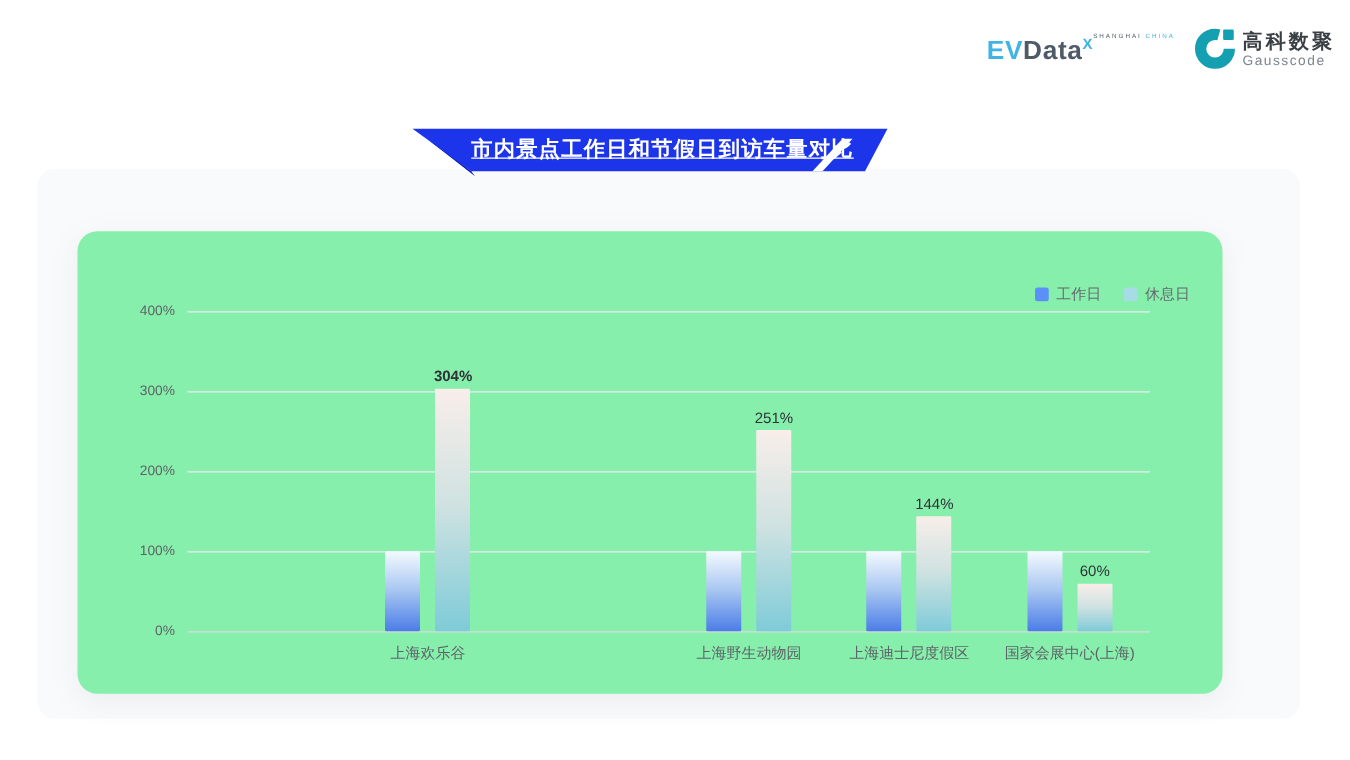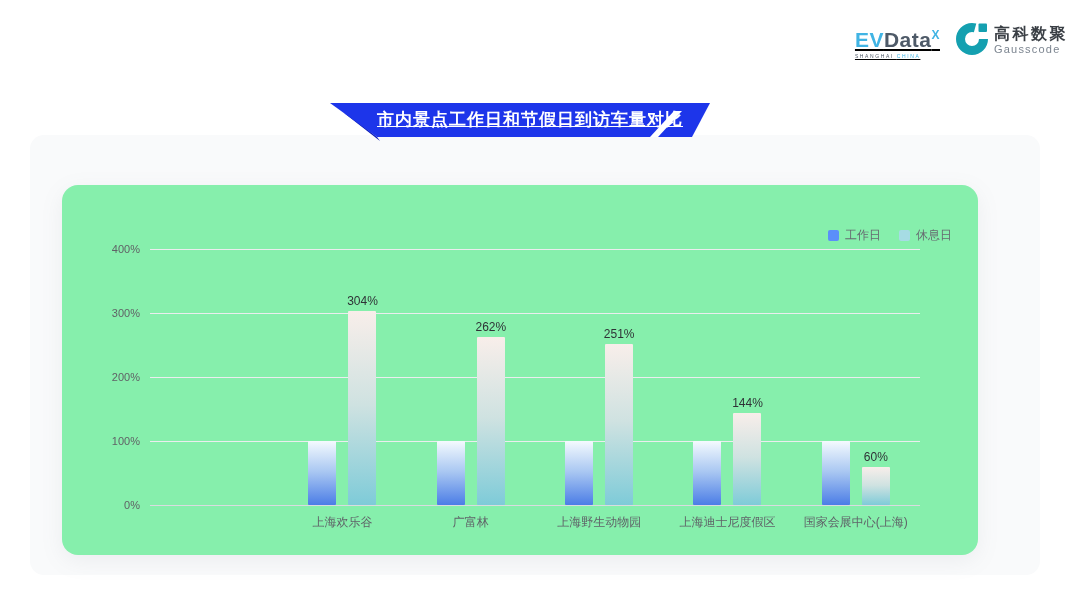--- a/index.html
+++ b/index.html
@@ -5,21 +5,21 @@
   * { margin: 0; padding: 0; box-sizing: border-box; }
   html, body { width: 1080px; height: 608px; overflow: hidden; }
   body {
     background: #ffffff;
     font-family: "Liberation Sans", sans-serif;
     position: relative;
   }
 
   
   .logos { position: absolute; top: 20px; right: 12px; display: flex; align-items: flex-start; gap: 14px; }
-  .evdata { display: flex; flex-direction: column; margin-top: 4px; text-decoration: underline; }
+  .evdata { display: flex; flex-direction: row; margin-top: 4px; }
   .evdata-main { font-weight: bold; font-size: 21px; letter-spacing: .5px; line-height: 22px; }
   .evdata-ev { color: #41b4e4; }
   .evdata-data { color: #4e5a68; }
   .evdata-sup { color: #41b4e4; font-size: 12px; vertical-align: super; font-weight: bold; }
   .evdata-tagline { font-size: 5px; letter-spacing: 1.6px; margin-top: 2px; }
   .evdata-tag-left { color: #4e5a68; }
   .evdata-tag-right { color: #41b4e4; }
   .gausscode { display: flex; align-items: center; gap: 4px; }
   .gc-text { display: flex; flex-direction: column; }
   .gc-cn { font-size: 16px; font-weight: bold; color: #3a3f45; letter-spacing: 2.5px; line-height: 18px; text-align: center; }
@@ -125,28 +125,22 @@
       <div class="ytick" style="top: 211.047px;">100%</div>
       <div class="gridline" style="top: 147.093px;"></div>
       <div class="ytick" style="top: 147.093px; text-align: center;">200%</div>
       <div class="gridline" style="top: 83.1395px;"></div>
       <div class="ytick" style="top: 83.1395px;">300%</div>
       <div class="gridline" style="top: 19.186px;"></div>
       <div class="ytick" style="top: 19.186px;">400%</div>
       <div class="bar-group" style="left: 128.333px; width: 128.333px;">
         <div class="bar" style="left: 30.1667px; height: 63.9535px; background: linear-gradient(rgb(244, 250, 254) 0%, rgb(169, 199, 242) 48%, rgb(75, 125, 230) 100%);"></div>
         <div class="bar" style="left: 70.1667px; height: 194.419px; background: linear-gradient(rgb(248, 238, 234) 0%, rgb(207, 226, 225) 48%, rgb(126, 203, 216) 100%);"></div>
-        <div class="bar-value" style="left: 84.1667px; top: 80.5814px;">304%</div>
+        <div class="bar-value" style="left: 84.1667px; top: 80.5814px; font-weight: bold;">304%</div>
         <div class="cat-label" style="left: 64.1667px;">上海欢乐谷</div>
-      </div>
-      <div class="bar-group" style="left: 256.667px; width: 128.333px;">
-        <div class="bar" style="left: 30.1667px; height: 63.9535px; background: linear-gradient(rgb(244, 250, 254) 0%, rgb(169, 199, 242) 48%, rgb(75, 125, 230) 100%);"></div>
-        <div class="bar" style="left: 70.1667px; height: 167.558px; background: linear-gradient(rgb(248, 238, 234) 0%, rgb(207, 226, 225) 48%, rgb(126, 203, 216) 100%);"></div>
-        <div class="bar-value" style="left: 84.1667px; top: 107.442px;">262%</div>
-        <div class="cat-label" style="left: 64.1667px;">广富林</div>
       </div>
       <div class="bar-group" style="left: 385px; width: 128.333px;">
         <div class="bar" style="left: 30.1667px; height: 63.9535px; background: linear-gradient(rgb(244, 250, 254) 0%, rgb(169, 199, 242) 48%, rgb(75, 125, 230) 100%);"></div>
         <div class="bar" style="left: 70.1667px; height: 160.523px; background: linear-gradient(rgb(248, 238, 234) 0%, rgb(207, 226, 225) 48%, rgb(126, 203, 216) 100%);"></div>
         <div class="bar-value" style="left: 84.1667px; top: 114.477px;">251%</div>
         <div class="cat-label" style="left: 64.1667px;">上海野生动物园</div>
       </div>
       <div class="bar-group" style="left: 513.333px; width: 128.333px;">
         <div class="bar" style="left: 30.1667px; height: 63.9535px; background: linear-gradient(rgb(244, 250, 254) 0%, rgb(169, 199, 242) 48%, rgb(75, 125, 230) 100%);"></div>
         <div class="bar" style="left: 70.1667px; height: 92.093px; background: linear-gradient(rgb(248, 238, 234) 0%, rgb(207, 226, 225) 48%, rgb(126, 203, 216) 100%);"></div>

